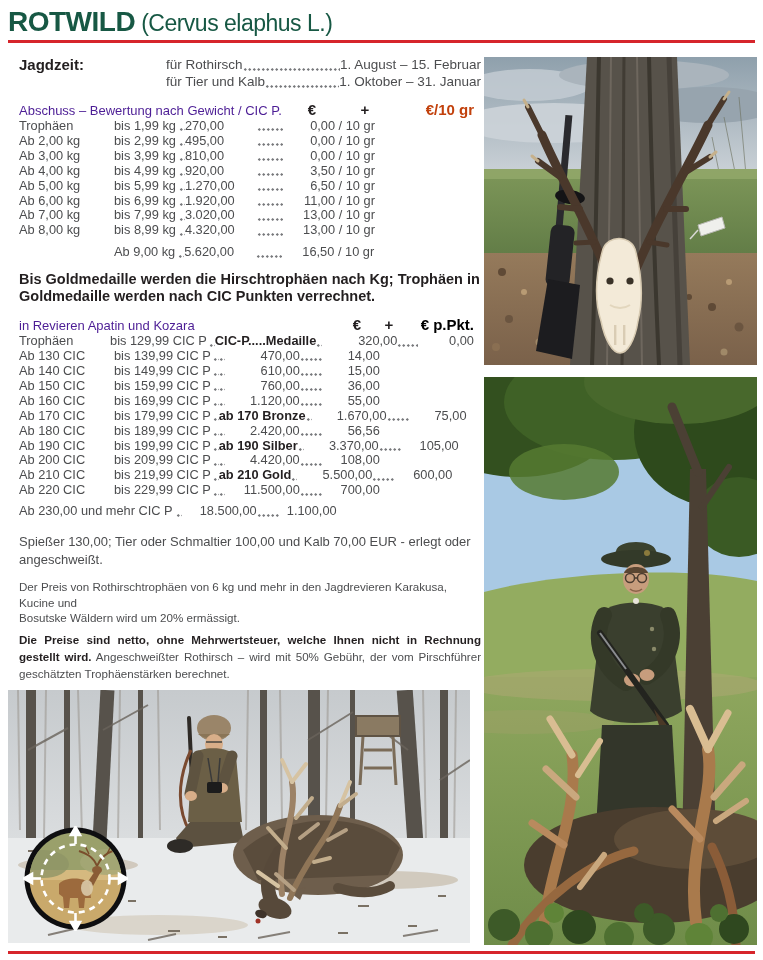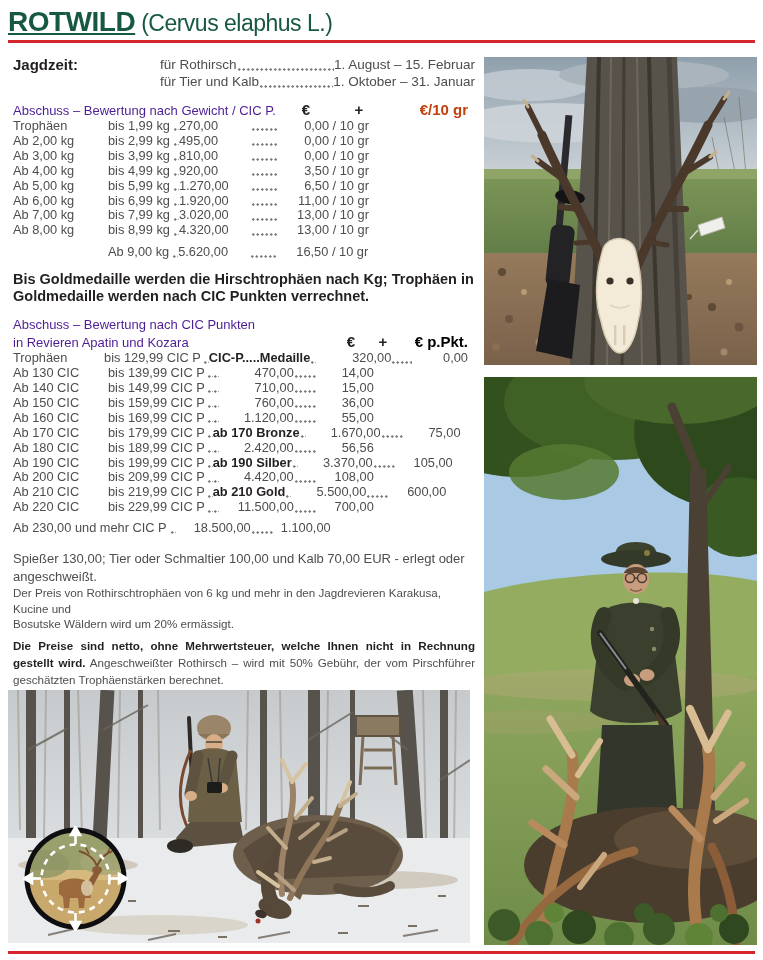--- a/index.html
+++ b/index.html
@@ -4,28 +4,28 @@
 <style>
   * { margin:0; padding:0; box-sizing:border-box; }
   html,body { background:#ffffff; }
   .page {
     position:relative; width:763px; height:960px; margin:0 auto;
     background:#fff; overflow:hidden;
     font-family:"Liberation Sans", sans-serif; color:#4c4d4f;
   }
   
   .titlebar { position:absolute; left:8px; top:6px; width:747px; white-space:nowrap; }
-  .title    { font-size:28px; font-weight:bold; color:#175844; letter-spacing:-0.5px;text-decoration:underline; }
+  .title    { font-size:28px; font-weight:bold; color:#175844; letter-spacing:-0.5px; }
   .subtitle { font-size:23px; font-weight:400; color:#175844; margin-left:6px; letter-spacing:-0.5px; }
   .redrule  { position:absolute; left:8px; width:747px; height:3px; background:#d6252b; }
   .redrule.top    { top:40px; }
   .redrule.bottom { top:951px; }
 
   
-  .leftcol { position:absolute; left:13px; top:52px; width:462px; height:635px; overflow:hidden; }
+  .leftcol { position:absolute; left:19px; top:52px; width:462px; height:635px; overflow:hidden; }
 
   .jagdzeit { display:flex; font-size:13.5px; line-height:17px; margin-top:4px; }
   .jz-label { width:147px; font-weight:bold; color:#231f20; font-size:15px; }
   .jz-lines { flex:1; }
   .jz-line  { display:flex; }
   .jz-line .lead { flex:1; }
 
   .lead {
     background:radial-gradient(circle,#77787b 1.05px,transparent 1.25px) left bottom 3px / 4.5px 2.5px repeat-x;
     min-width:6px;
@@ -60,21 +60,21 @@
   .crow .c1    { width:95px; }
   .crow .c2    { flex:none; padding-right:2px; }
   .crow .medal { flex:none; font-weight:bold; color:#231f20; }
   .crow .price { flex:none; width:75px; text-align:right; }
   .crow .l2    { width:22px; }
   .crow .pp    { width:58px; text-align:right; }
   .crow.last   { margin-top:6px; }
   .crow.last .c1 { width:auto; padding-right:3px; }
 
   .note1 { margin-top:14px; font-size:13px; line-height:17.5px; white-space:pre-line; }
-  .note2 { font-size:11.6px; line-height:15.5px; white-space:pre-line; }
+  .note2 { margin-top:11px; font-size:11.6px; line-height:15.5px; white-space:pre-line; }
   .note3 { margin-top:5px; font-size:11.6px; line-height:17px; text-align:justify; }
   .note3 .b { font-weight:bold; color:#231f20; }
 
   
   .photo { position:absolute; overflow:hidden; }
   .photo svg { display:block; }
   .photo.skull  { left:484px; top:57px;  width:273px; height:308px; }
   .photo.hunter { left:484px; top:377px; width:273px; height:568px; }
   .photo.snow   { left:8px;   top:690px; width:462px; height:253px; }
   .badge { position:absolute; left:15px; top:136px; width:105px; height:105px; }
@@ -189,21 +189,20 @@
         <span class="price">5.620,00</span>
         <span class="lead l2"></span>
         <span class="per">16,50 / 10 gr</span>
       </div>
     </div>
 
     <div class="goldnote">Bis Goldmedaille werden  die Hirschtrophäen  nach Kg; Trophäen in
 Goldmedaille werden nach CIC Punkten verrechnet.</div>
 
     <div class="ctable">
-      <div class="sechead">Abschuss – Bewertung nach CIC Punkten</div>
       <div class="chead2">
         <span class="t sechead">in Revieren Apatin und Kozara</span>
         <span class="eu">€</span>
         <span class="pl">+</span>
         <span class="pp">€ p.Pkt.</span>
       </div>
       <div>
 
       <div class="crow">
           <span class="c1">Trophäen</span>
@@ -224,21 +223,21 @@
           <span class="price">470,00</span>
           <span class="lead l2"></span>
           <span class="pp">14,00</span>
         </div>
           <div class="crow">
           <span class="c1">Ab 140 CIC</span>
           <span class="c2">bis 149,99 CIC P</span>
           <span class="lead"></span>
           <span class="medal"></span>
           <span class="lead"></span>
-          <span class="price">710,00</span>
+          <span class="price">610,00</span>
           <span class="lead l2"></span>
           <span class="pp">15,00</span>
         </div>
           <div class="crow">
           <span class="c1">Ab 150 CIC</span>
           <span class="c2">bis 159,99 CIC P</span>
           <span class="lead"></span>
           <span class="medal"></span>
           <span class="lead"></span>
           <span class="price">760,00</span>

